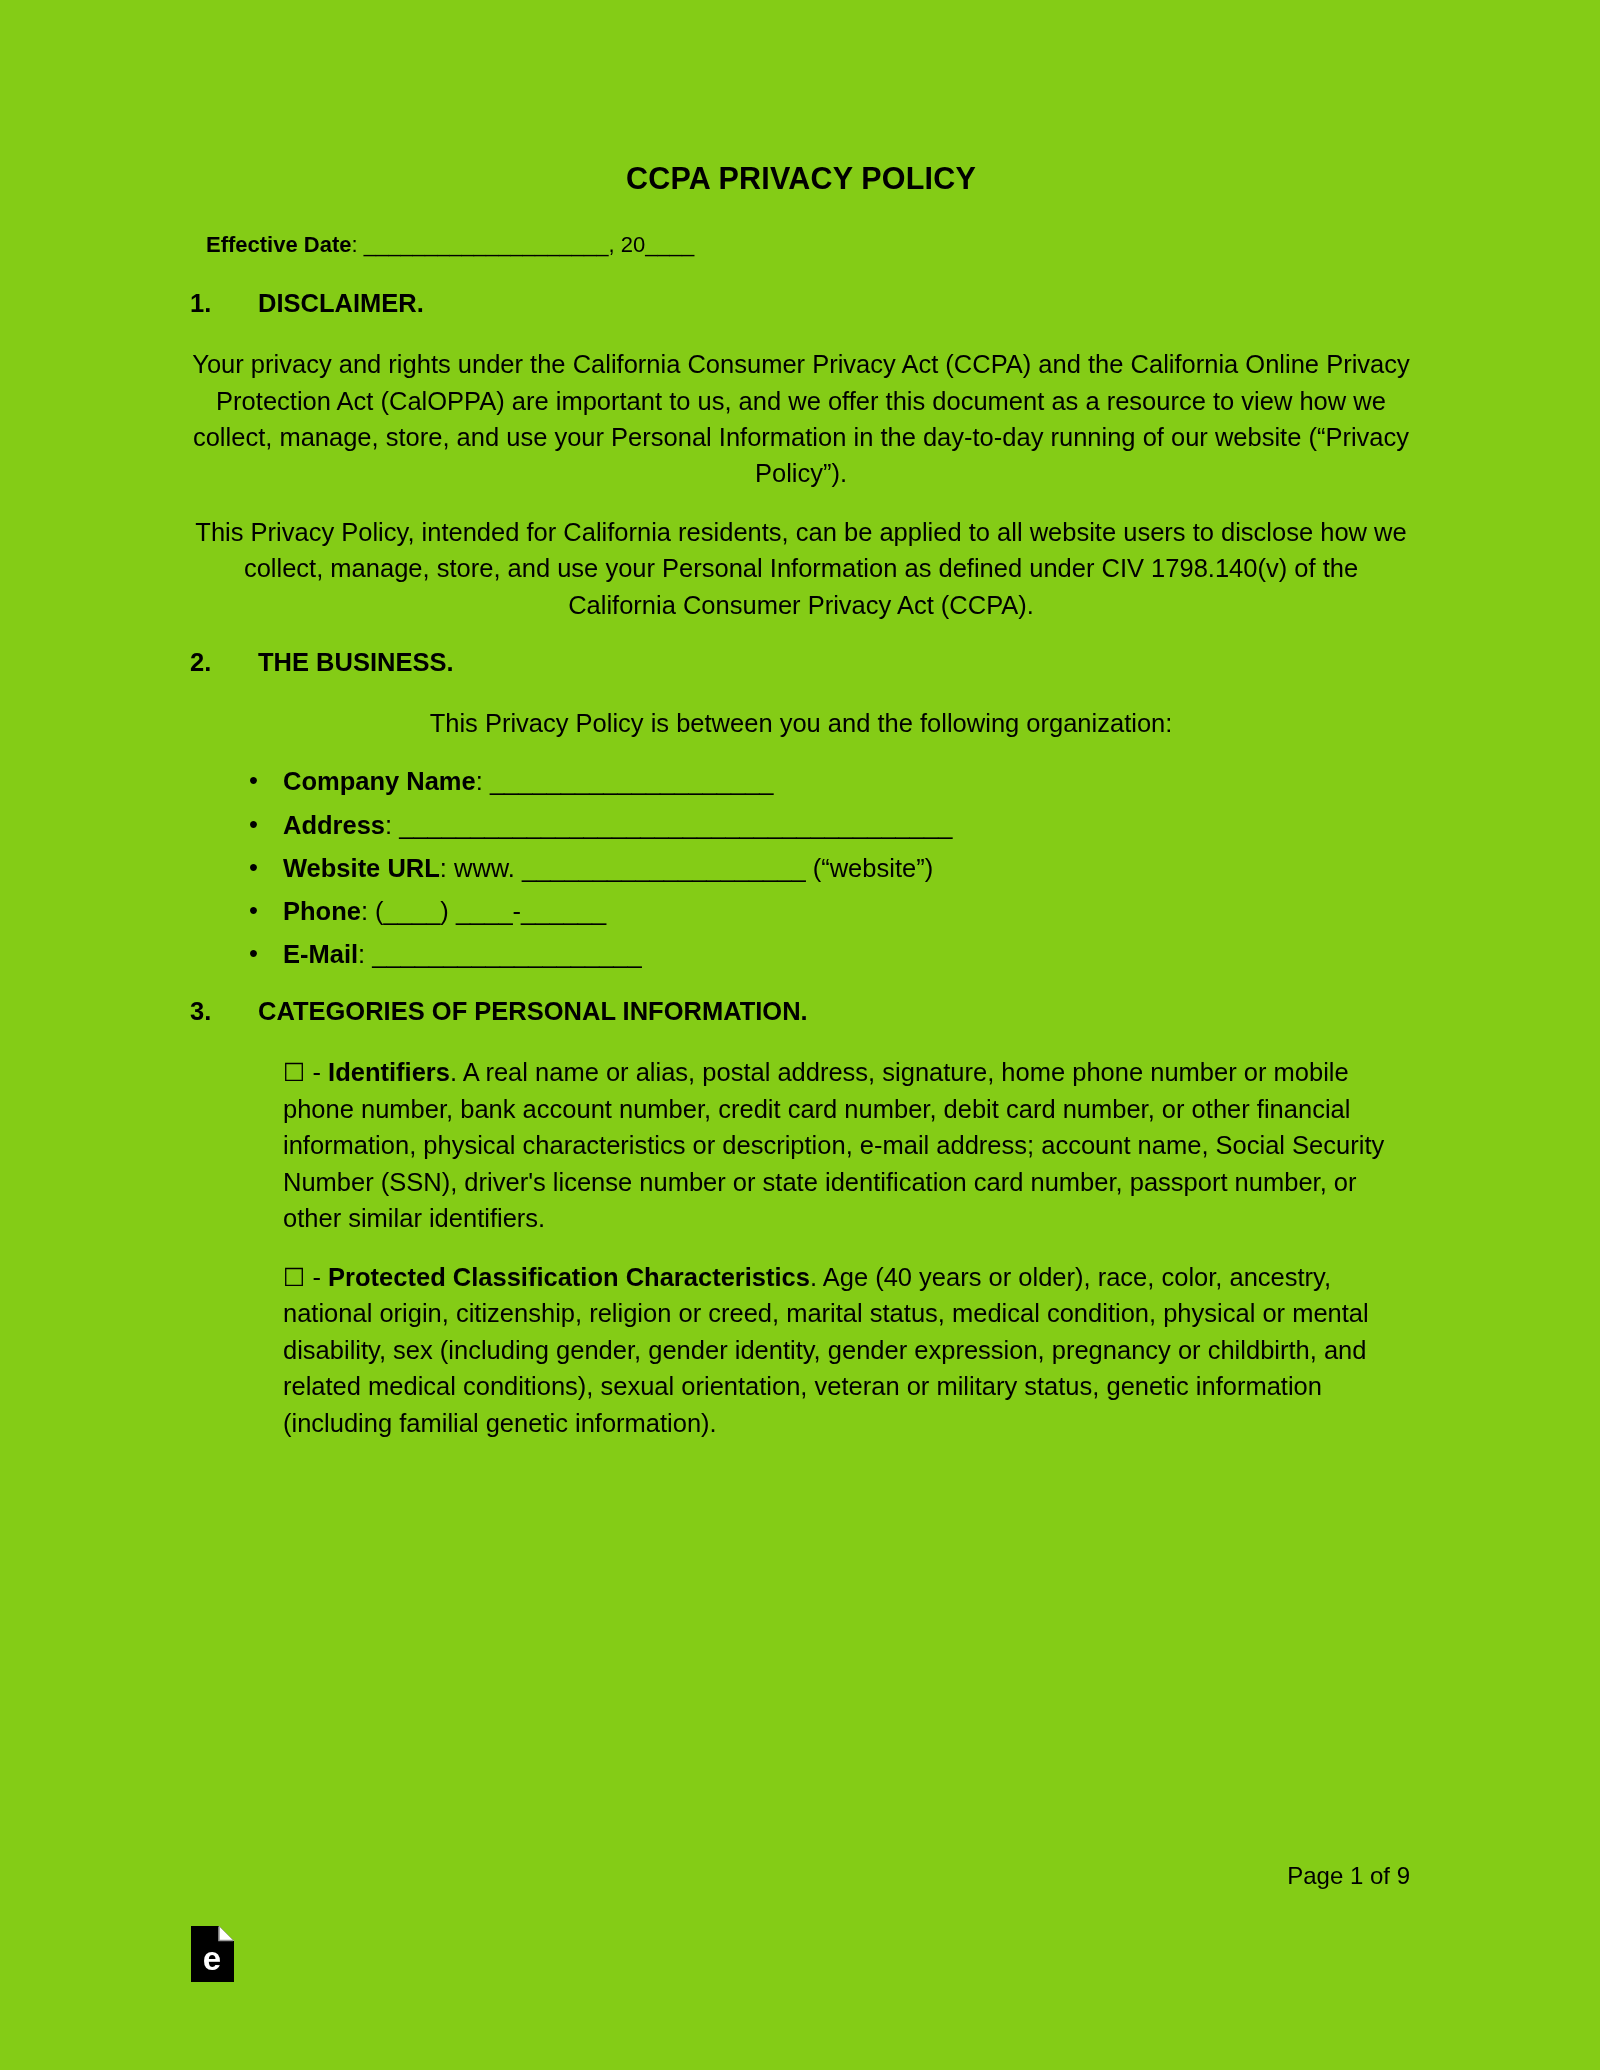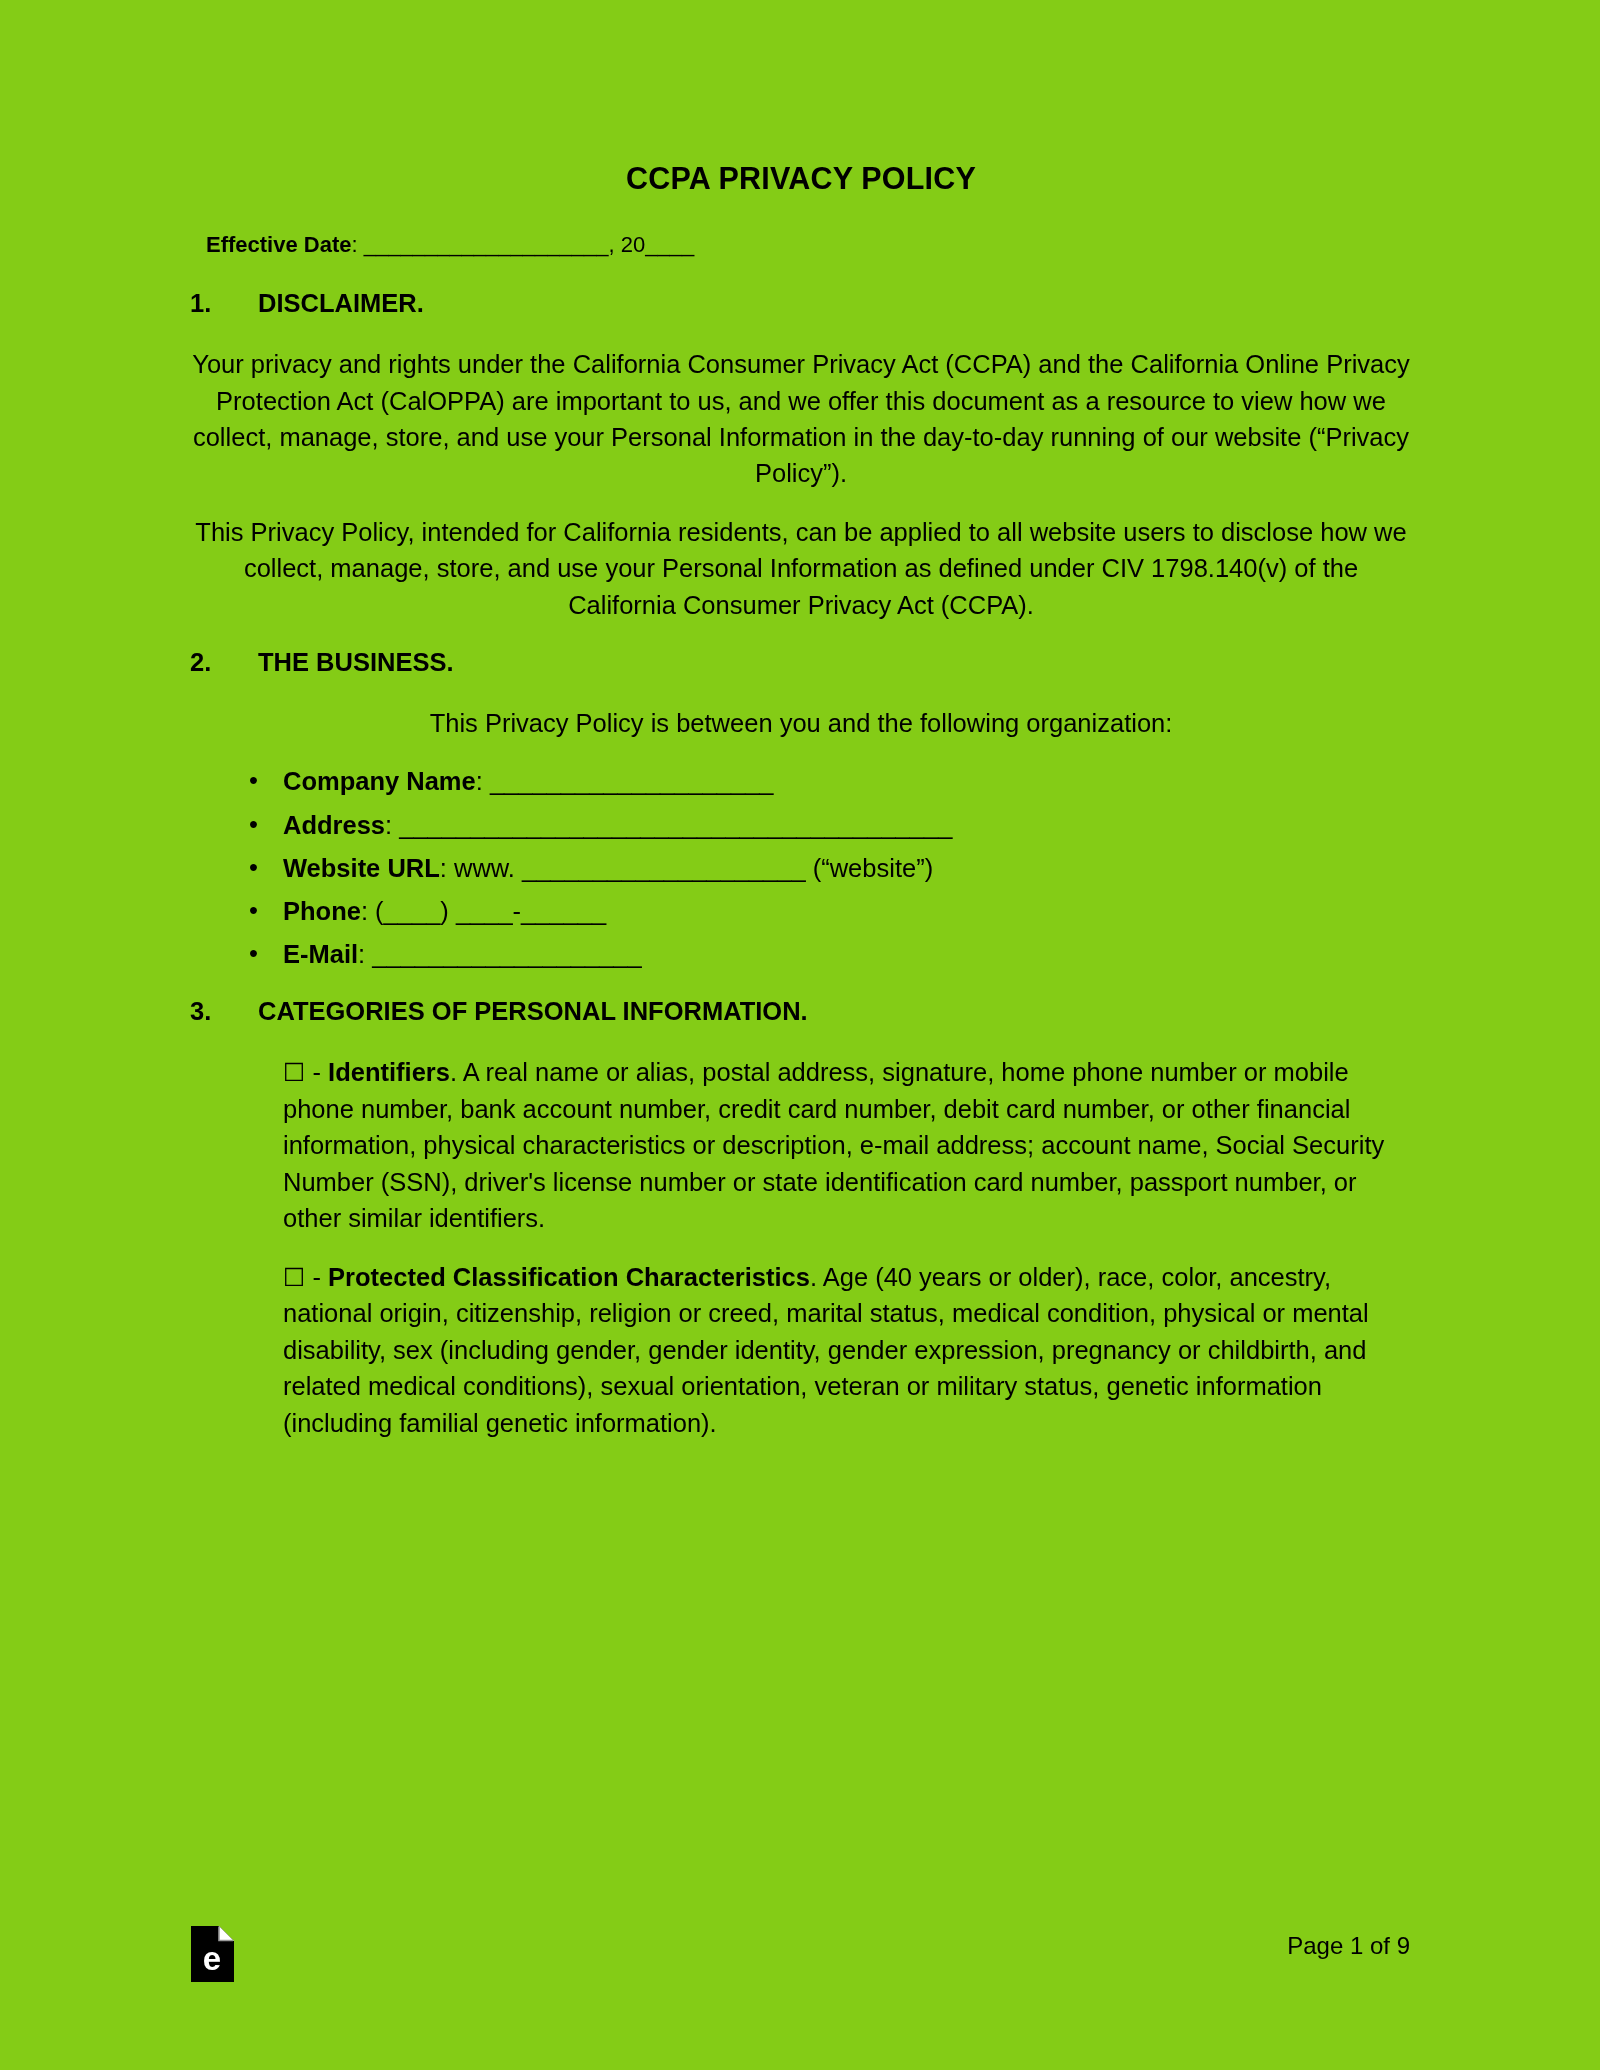--- a/index.html
+++ b/index.html
@@ -97,21 +97,21 @@
   .footer-logo {
     position: absolute;
     left: 191px;
     top: 1926px;
     width: 43px;
     height: 56px;
   }
   .footer-page {
     position: absolute;
     right: 190px;
-    top: 1930px;
+    top: 1860px;
     font-size: 24px;
     font-family: "Liberation Sans", sans-serif;
     line-height: 1.3;
     text-align: right;
     white-space: nowrap;
   }
   .blank { letter-spacing: 0px; }
 </style>
 </head>
 <body>

